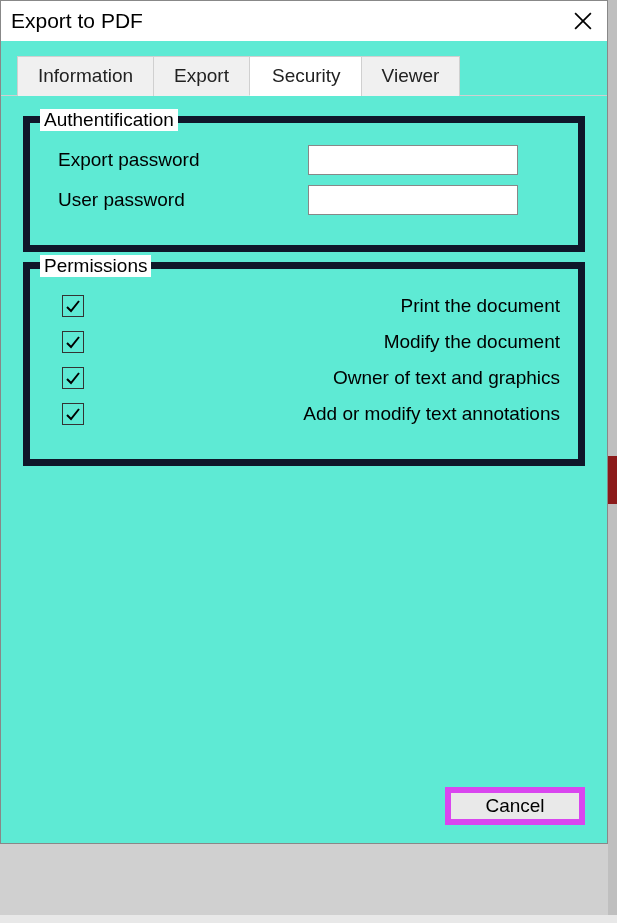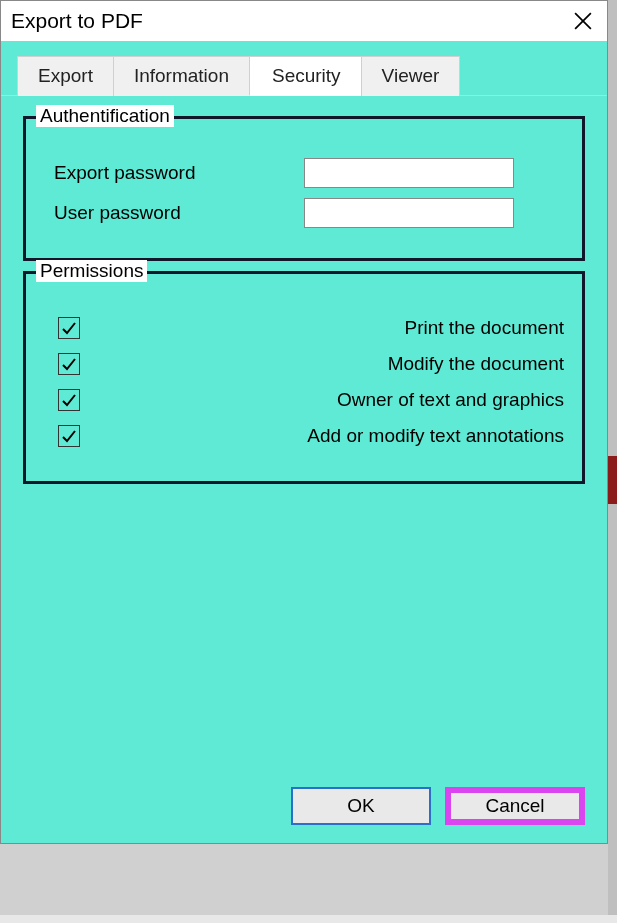--- a/index.html
+++ b/index.html
@@ -64,22 +64,22 @@
       background: #ffffff;
       border-bottom: 1px solid #ffffff;
       padding-left: 22px;
     }
     .content {
       flex: 1;
       padding: 10px 22px 10px 22px;
       overflow: auto;
     }
     .fieldset {
-      border: 3px solid #0f172a;
-      padding: 29px 18px 20px 18px;
+      border: 7px solid #0f172a;
+      padding: 12px 18px 20px 18px;
       margin-top: 10px;
       position: relative;
     }
     .legend {
       position: absolute;
       top: -14px;
       left: 10px;
       background: #ffffff;
       padding: 0 4px;
       font-size: 19px;
@@ -186,22 +186,22 @@
     <div class="title">Export to PDF</div>
     <div class="close-btn">
       <svg viewBox="0 0 16 16">
         <line x1="1" y1="1" x2="15" y2="15" stroke="#000" stroke-width="1.5"></line>
         <line x1="15" y1="1" x2="1" y2="15" stroke="#000" stroke-width="1.5"></line>
       </svg>
     </div>
   </div>
 
   <div class="tabs-row">
+    <div class="tab">Information</div>
     <div class="tab">Export</div>
-    <div class="tab">Information</div>
     <div class="tab active">Security</div>
     <div class="tab">Viewer</div>
   </div>
 
   <div class="content">
 
     <div class="fieldset">
       <div class="legend">Authentification</div>
       <div class="row">
         <div class="row-label">Export password</div>
@@ -250,17 +250,16 @@
             </svg>
         </div>
         <div class="check-label">Add or modify text annotations</div>
       </div>
 
     </div>
 
   </div>
 
   <div class="button-row">
-    <div class="btn primary">OK</div>
     <div class="btn">Cancel</div>
   </div>
 
 </div>
 
 </body></html>

